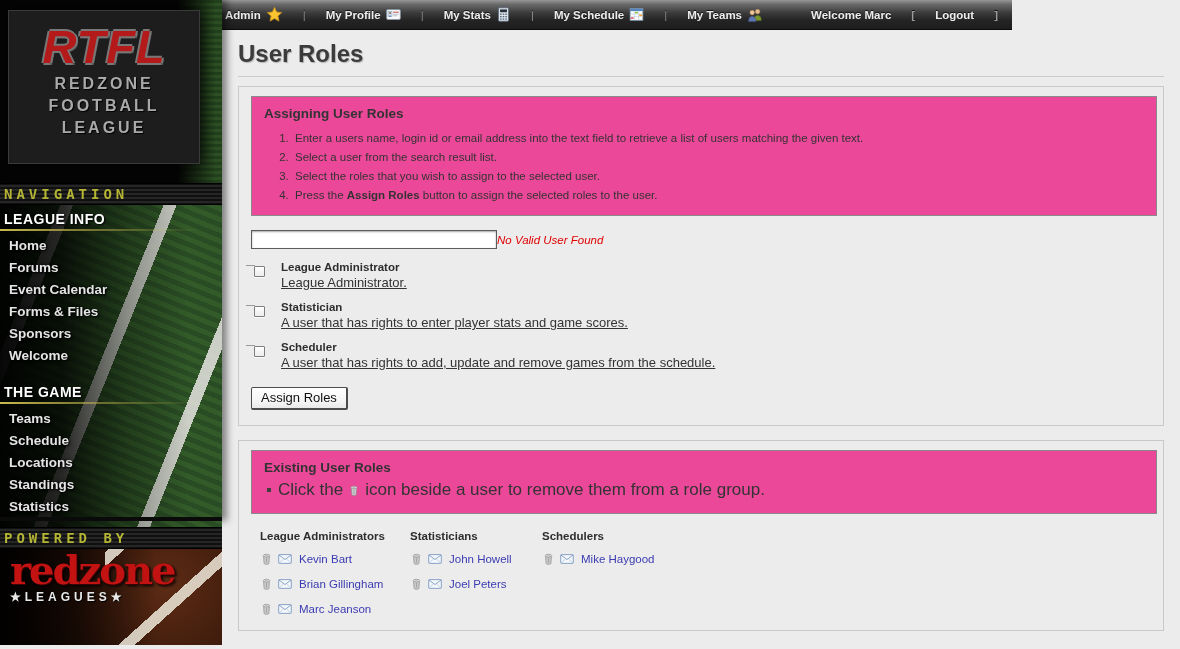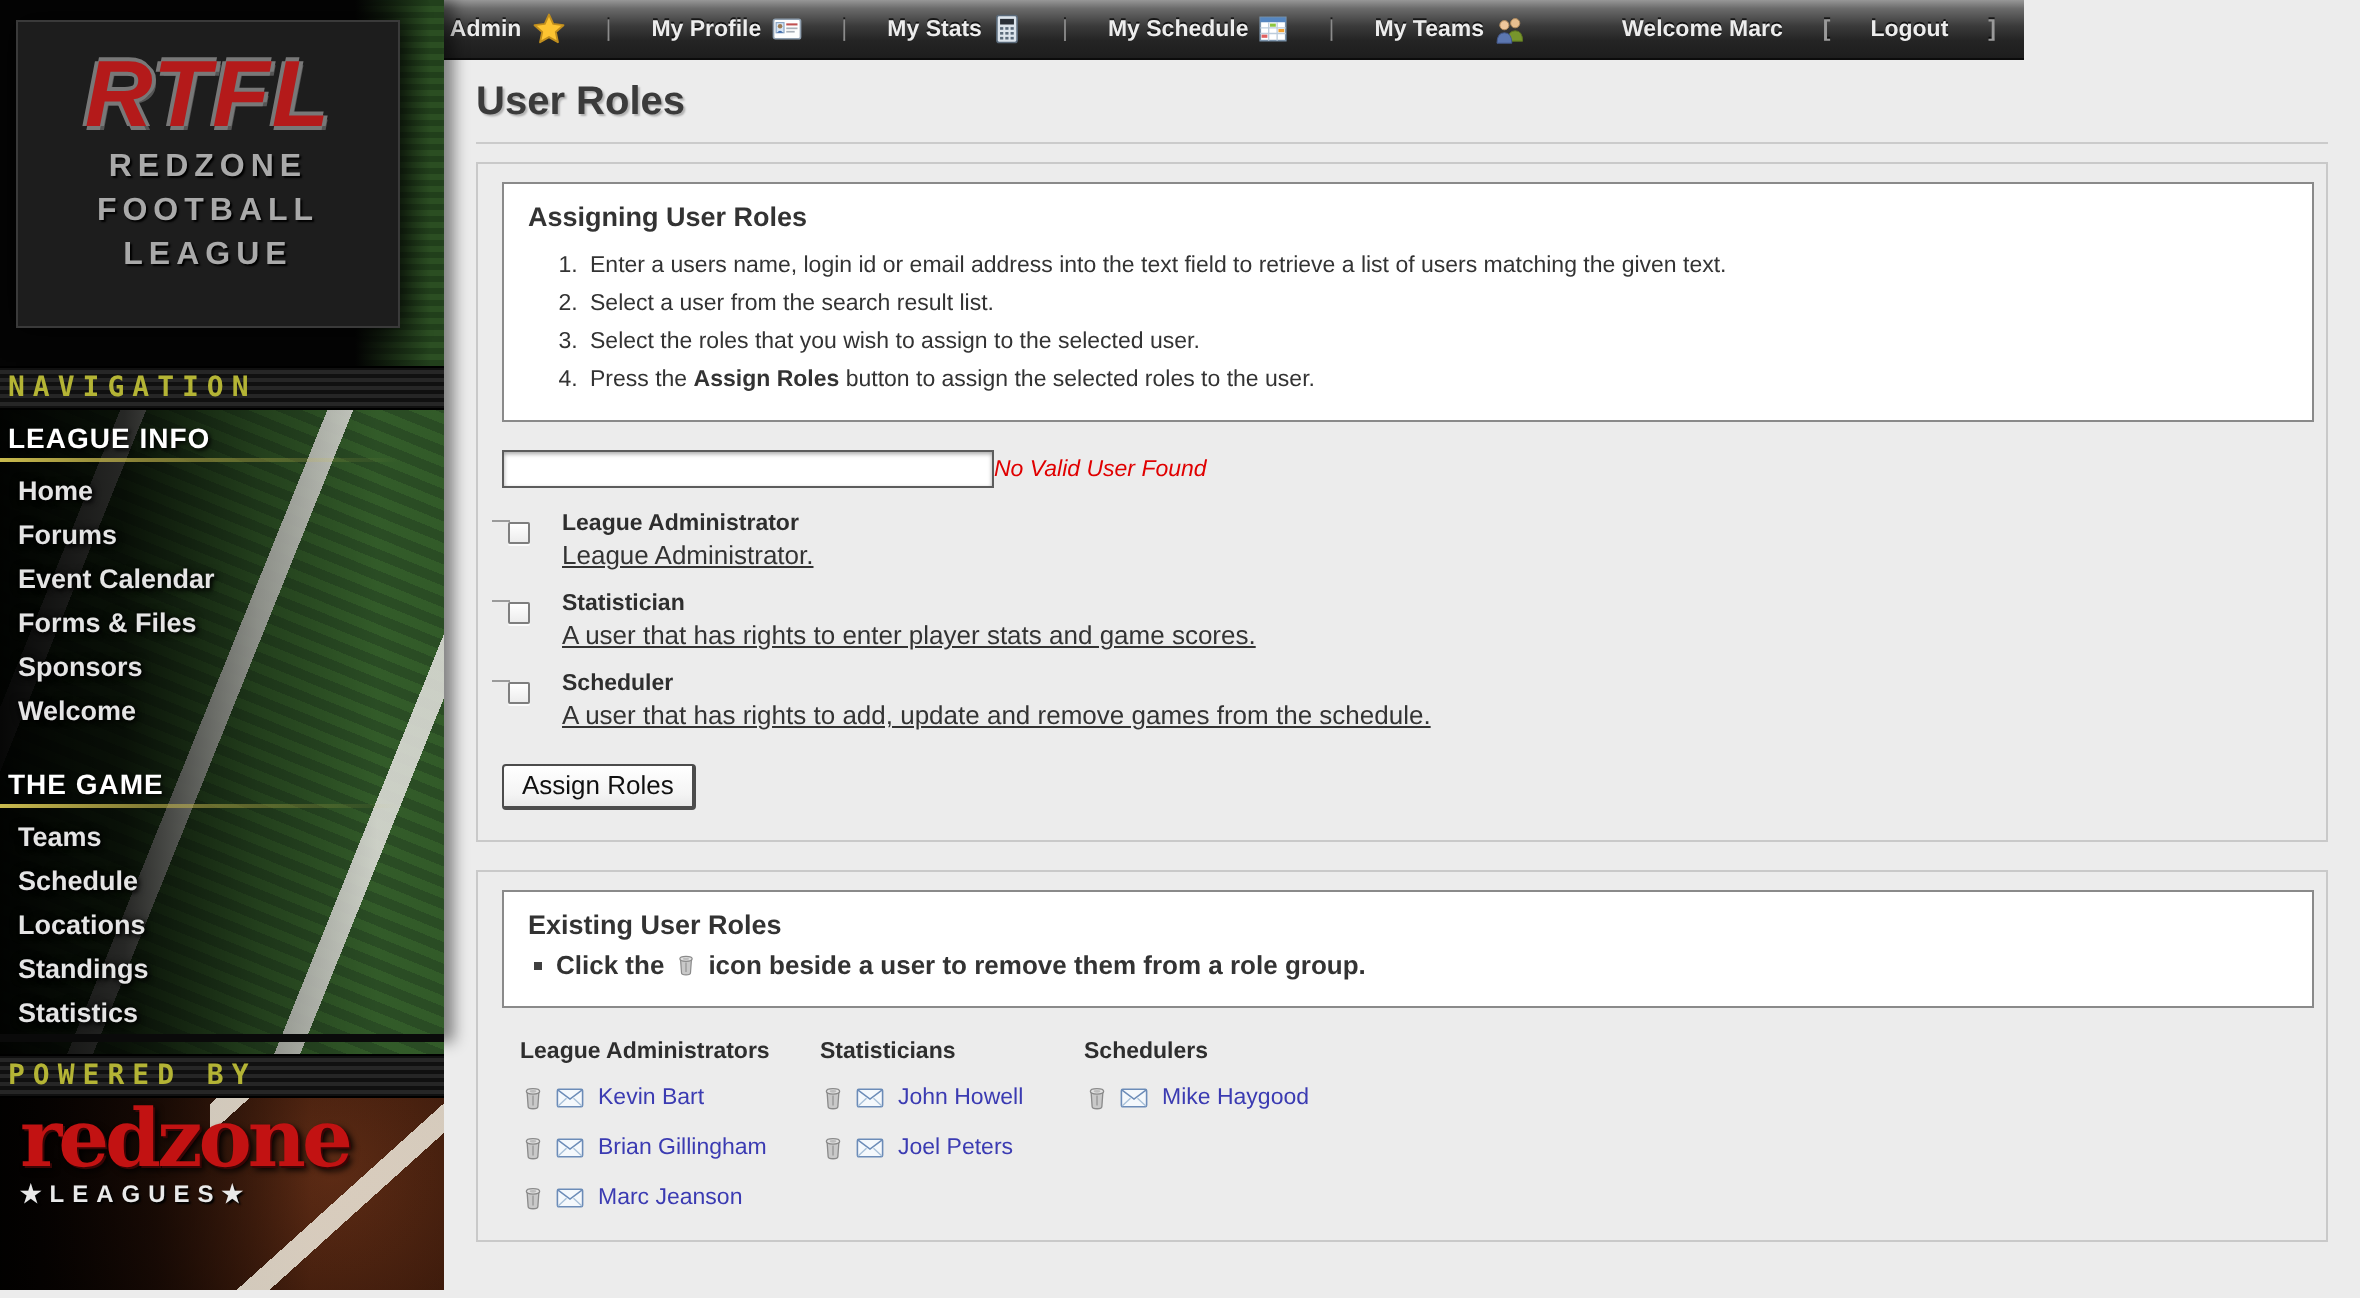--- a/index.html
+++ b/index.html
@@ -94,25 +94,25 @@
   .tb-item { display:flex; align-items:center; gap:5px; cursor:pointer; white-space:nowrap; }
   .tb-sep { color:#8b8b8b; font-weight:normal; }
   .tb-welcome { margin-left:28px; white-space:nowrap; }
   .tb-bracket { color:#9a9a9a; }
 
   
   #content {
     position:absolute; left:222px; top:30px; width:958px; height:619px;
     background:#ECECEC; padding:0 16px;
   }
-  h1#page-title { margin-top:10px; font-size:20px; font-weight:bold; color:#3B3B3B; text-shadow:1px 1px 1px rgba(0,0,0,0.25); }
+  h1#page-title { margin-top:10px; font-size:24px; font-weight:bold; color:#3B3B3B; text-shadow:1px 1px 1px rgba(0,0,0,0.25); }
   .title-divider { height:1px; background:#CBCBCB; margin-top:8px; }
   .outer-box { border:1px solid #C9C9C9; margin-top:9px; padding:9px 6px 15px 12px; }
   .outer-box.second { margin-top:14px; padding-bottom:13px; }
-  .gray-box { border:1px solid #8A8A8A; background:#ffffff; padding:9px 12px 13px; }
+  .gray-box { border:1px solid #8A8A8A; background:#ec4899; padding:9px 12px 13px; }
   .gray-box h2 { font-size:13.5px; font-weight:bold; color:#333; }
   .steps { margin:11px 0 0 0; padding-left:28px; }
   .steps li { font-size:11.5px; color:#333; margin-bottom:6px; padding-left:3px; line-height:13px; }
   .steps li:last-child { margin-bottom:0; }
   .search-row { margin-top:14px; display:flex; align-items:center; }
   #user-search {
     width:246px; height:19px; background:#FFF;
     border:1px solid #5c5c5c; box-shadow:inset 0 1px 2px rgba(0,0,0,0.35);
     font-family:"Liberation Sans", sans-serif; font-size:11.5px; padding:0 3px;
   }
@@ -128,21 +128,21 @@
   .checkbox::before { content:""; position:absolute; left:-9px; top:-2px; width:9px; height:1px; background:#9a9a9a; }
   .role-name { font-size:11.5px; font-weight:bold; color:#2E2E2E; line-height:13px; }
   .role-desc { font-size:13px; color:#333; margin-top:2px; line-height:13px;text-decoration:underline; }
   #assign-btn {
     margin-top:18px; font-family:"Liberation Sans", sans-serif;
     font-size:13px; color:#101010;
     background:linear-gradient(180deg,#FFFFFF 0%,#F4F4F4 70%,#E9E9E9 100%);
     border:1px solid #4c4c4c; border-right-width:2px; border-bottom-width:2px;
     border-radius:2px; padding:2px 9px 3px; cursor:pointer;
   }
-  .note { margin-top:5px; display:flex; align-items:center; gap:5px; font-size:13px; color:#333;font-weight:bold; }
+  .note { margin-top:5px; display:flex; align-items:center; gap:5px; font-size:17px; color:#333; }
   .bullet { width:4px; height:4px; background:#3f3f3f; display:inline-block; margin:0 2px 0 3px; }
   .groups { display:flex; margin-top:16px; padding-left:9px; }
   .group.g0 { width:150px; } .group.g1 { width:132px; } .group.g2 { flex:1; }
   .group h3 { font-size:11.5px; font-weight:bold; color:#2E2E2E; }
   .user-row { margin-top:9px; display:flex; align-items:center; gap:4px; height:16px; }
   .icon-btn { cursor:pointer; display:inline-flex; align-items:center; }
   .user-link { color:#3B3BB2; font-size:11.5px; margin-left:2px; cursor:pointer; text-decoration:none;text-align:right; }
 </style>
 </head>
 <body>

